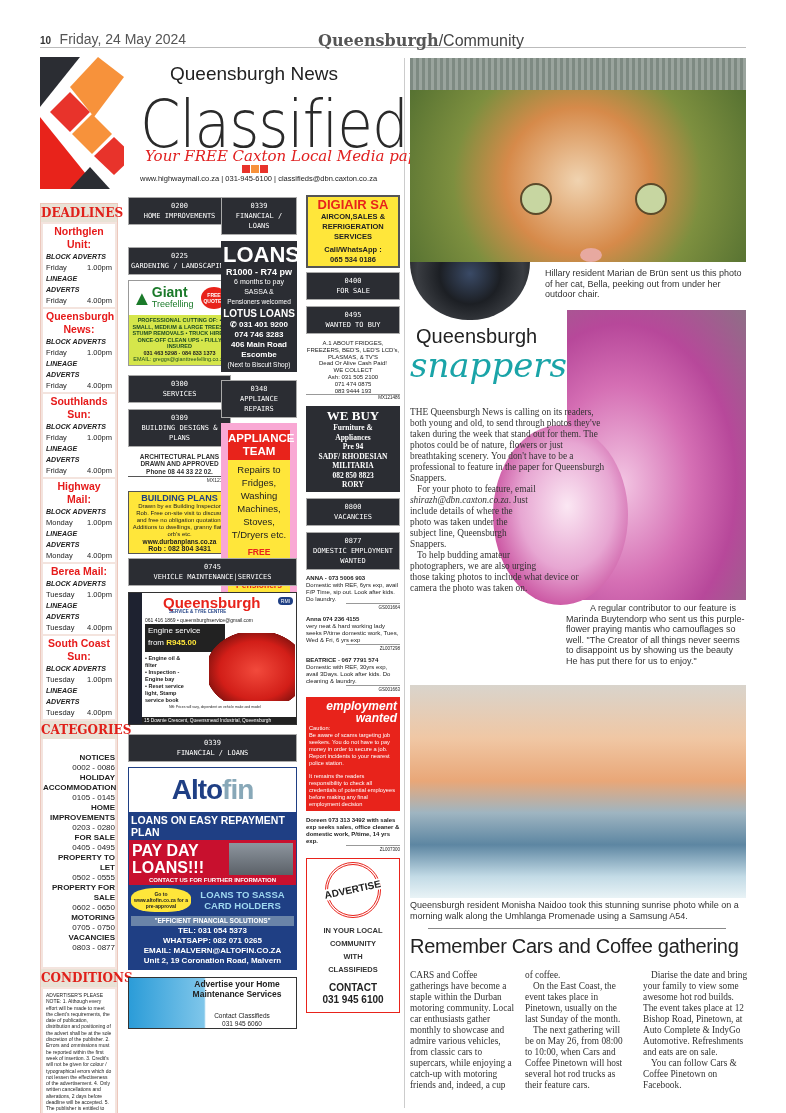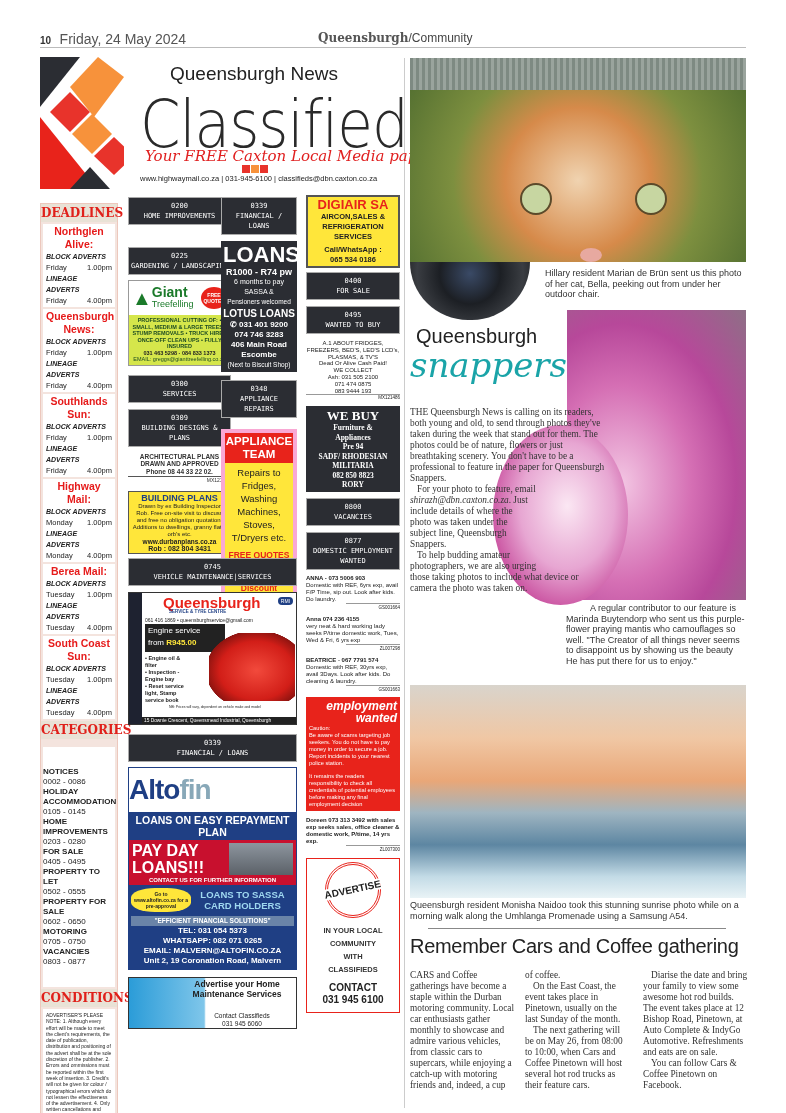--- a/index.html
+++ b/index.html
@@ -1,37 +1,37 @@
 <!DOCTYPE html>
 <html><head>
 <meta charset="utf-8">
 <style>
 *{box-sizing:border-box;margin:0;padding:0}
 body{width:786px;height:1113px;background:#fff;font-family:"Liberation Sans",sans-serif;color:#222;position:relative;overflow:hidden}
 .abs{position:absolute}
 .topbar{left:40px;top:30px;width:706px;height:18px;border-bottom:1px solid #bbb}
 .pgnum{font-size:10px;font-weight:bold;color:#333}
 .pgdate{font-size:14px;color:#555}
-.section{left:318px;top:31px;font-size:12px;font-family:"DejaVu Serif",serif;font-weight:bold;color:#555}
+.section{left:318px;top:31px;font-size:16px;font-family:"DejaVu Serif",serif;font-weight:bold;color:#555}
 .section .sub{font-family:"Liberation Sans",sans-serif;font-weight:normal;color:#444}
 .vline{left:404px;top:58px;width:1px;height:1050px;background:#ccc}
 
 .logo{left:40px;top:57px;width:84px;height:132px}
 .mh-qn{left:170px;top:63px;font-size:19px;color:#222}
 .mh-title{left:140px;top:85px;font-size:58px;font-family:"DejaVu Sans",sans-serif;font-weight:200;letter-spacing:-1px;color:#2a2a2a;transform:scaleY(1.15);transform-origin:top left}
 .mh-tag{left:145px;top:147px;font-size:15px;font-style:italic;color:#e02020;font-family:"DejaVu Serif",serif}
 .mh-contact{left:140px;top:174px;font-size:7.5px;color:#222}
 
 .sidebar{left:40px;top:203px;width:78px;background:#f4e4de;border:1px solid #ecc8bd;padding:0 2px 4px}
 .sb-head{font-family:"DejaVu Serif",serif;font-weight:bold;color:#e0201a;text-align:center;font-size:12px;background:#e9e2d6;padding:2px 0;margin:0 -2px}
 .sb-block{background:#fff;margin-top:2px;padding:1px 3px;text-align:center}
 .sb-paper{color:#e61b1b;font-weight:bold;font-size:10.5px;line-height:13px}
 .sb-lbl{font-style:italic;font-weight:bold;font-size:7px;text-align:left;line-height:11px}
 .sb-row{display:flex;justify-content:space-between;font-size:7.5px;line-height:11px}
-.cat{text-align:left;background:#fff;padding:20px 0;margin-top:8px}
+.cat{text-align:right;background:#fff;padding:14px 0;margin-top:0}
 .cat-name{font-weight:bold;font-size:8px;line-height:10px}
 .cat-rng{font-size:8px;line-height:10px}
 .cond{background:#fff;font-size:5px;line-height:6.3px;padding:3px;margin-top:2px}
 
 .chead{background:#2b2d33;color:#fff;text-align:center;font-size:7px;line-height:10px;padding:3px 2px;font-family:"DejaVu Sans Mono",monospace;border:1px solid #aaa}
 
 .ad-yellow{background:#ffe63a}
 .t-center{text-align:center}
 .dark{background:#2b2d33;color:#fff}
 .red{background:#e8231b;color:#fff}
@@ -66,21 +66,21 @@
   <div style="width:8px;height:8px;background:#e8332b"></div>
     <div style="width:8px;height:8px;background:#f7923b"></div>
     <div style="width:8px;height:8px;background:#e8332b"></div>
 </div>
 <div class="abs mh-contact">www.highwaymail.co.za | 031-945-6100 | classifieds@dbn.caxton.co.za</div>
 
 <div class="abs sidebar">
   <div class="sb-head">DEADLINES</div>
   <div id="sb-papers">
       <div class="sb-block">
-        <div class="sb-paper">Northglen Alive:</div>
+        <div class="sb-paper">Northglen Unit:</div>
     <div class="sb-lbl">BLOCK ADVERTS</div>
     <div class="sb-row">
           <span>Friday</span>
           <span>1.00pm</span>
         </div>
     <div class="sb-lbl">LINEAGE ADVERTS</div>
     <div class="sb-row">
           <span>Friday</span>
           <span>4.00pm</span>
         </div>
@@ -235,21 +235,21 @@
     <div style="font-size:8px;font-weight:bold"><span>✆ </span><span>031 401 9200</span></div>
     <div style="font-size:8px;font-weight:bold">074 746 3283</div>
     <div style="font-size:8px;font-weight:bold">406 Main Road</div>
     <div style="font-size:8px;font-weight:bold">Escombe</div>
     <div style="font-size:6.5px">(Next to Biscuit Shop)</div>
   </div>
   <div class="chead" style="margin-top:8px">
       <div>0348</div>
       <div>APPLIANCE REPAIRS</div>
     </div>
-  <div style="margin-top:11px;border:4px solid #f9a8d4">
+  <div style="margin-top:5px;border:7px solid #f9a8d4">
     <div class="red t-center" style="font-weight:bold;font-size:11.5px;line-height:13px;padding:2px 0">APPLIANCE TEAM</div>
     <div class="ad-yellow t-center" style="padding:3px 2px">
       <div style="font-size:9.5px;line-height:13px">Repairs to Fridges, Washing Machines, Stoves, T/Dryers etc.</div>
       <div style="font-size:8.5px;line-height:11px;font-weight:bold;color:#e8231b;margin-top:6px">FREE QUOTES</div>
       <div style="font-size:8.5px;line-height:11px;font-weight:bold;color:#e8231b">R300 Pensioners</div>
       <div style="font-size:8.5px;line-height:11px;font-weight:bold;color:#e8231b">Discount</div>
       <div style="font-size:10px;font-weight:bold;margin-top:4px">065 179 3214</div>
     </div>
   </div>
 </div>
@@ -276,22 +276,22 @@
         <div>• Reset service light, Stamp service book</div>
       </div>
     <div style="position:absolute;left:40px;top:112px;font-size:3.5px">NB: Prices will vary, dependent on vehicle make and model</div>
     <div style="position:absolute;left:13px;bottom:0;width:156px;background:#222;color:#fff;font-size:4.8px;padding:1px 2px">15 Downie Crescent, Queensmead Industrial, Queensburgh</div>
   </div>
   <div class="chead" style="margin-top:9px">
       <div>0339</div>
       <div>FINANCIAL / LOANS</div>
     </div>
   <div style="margin-top:5px;border:1px solid #1f3f84;background:#fff">
-    <div style="height:44px;padding-top:6px;font-weight:bold;font-size:28px;letter-spacing:-1px"><span style="color:#1f3f84">Alto</span><span style="color:#88a8b8">fin</span></div>
-    <div style="background:#1f3f84;color:#fff;text-align:center;font-weight:bold;font-size:10.5px;line-height:12px;padding:2px">LOANS ON EASY REPAYMENT PLAN</div>
+    <div style="height:44px;text-align:center;padding-top:6px;font-weight:bold;font-size:28px;letter-spacing:-1px"><span style="color:#1f3f84">Alto</span><span style="color:#88a8b8">fin</span></div>
+    <div style="background:#1f3f84;color:#fff;text-align:left;font-weight:bold;font-size:10.5px;line-height:12px;padding:2px">LOANS ON EASY REPAYMENT PLAN</div>
     <div style="background:#c8102e;color:#fff;padding:2px 3px;position:relative;height:45px">
       <div style="font-weight:bold;font-size:16px;line-height:17px;width:80px">PAY DAY LOANS!!!</div>
       <div style="position:absolute;right:3px;top:3px;width:64px;height:32px;background:linear-gradient(#8d959e,#5b6168)"></div>
       <div style="font-size:6px;font-weight:bold;text-align:center;margin-top:1px">CONTACT US FOR FURTHER INFORMATION</div>
     </div>
     <div style="background:#1f3f84;color:#fff;padding:2px;display:flex;align-items:center;height:30px">
       <div style="background:#ffe63a;color:#222;font-size:5px;font-weight:bold;text-align:center;width:60px;border-radius:40%;padding:3px">Go to www.altofin.co.za for a pre-approval</div>
       <div style="color:#9fd8f0;font-weight:bold;font-size:9.5px;line-height:11px;text-align:center;flex:1">LOANS TO SASSA CARD HOLDERS</div>
     </div>
     <div style="background:#1f3f84;color:#fff;text-align:center;font-size:8px;font-weight:bold;line-height:10px;padding:1px 2px 3px">

